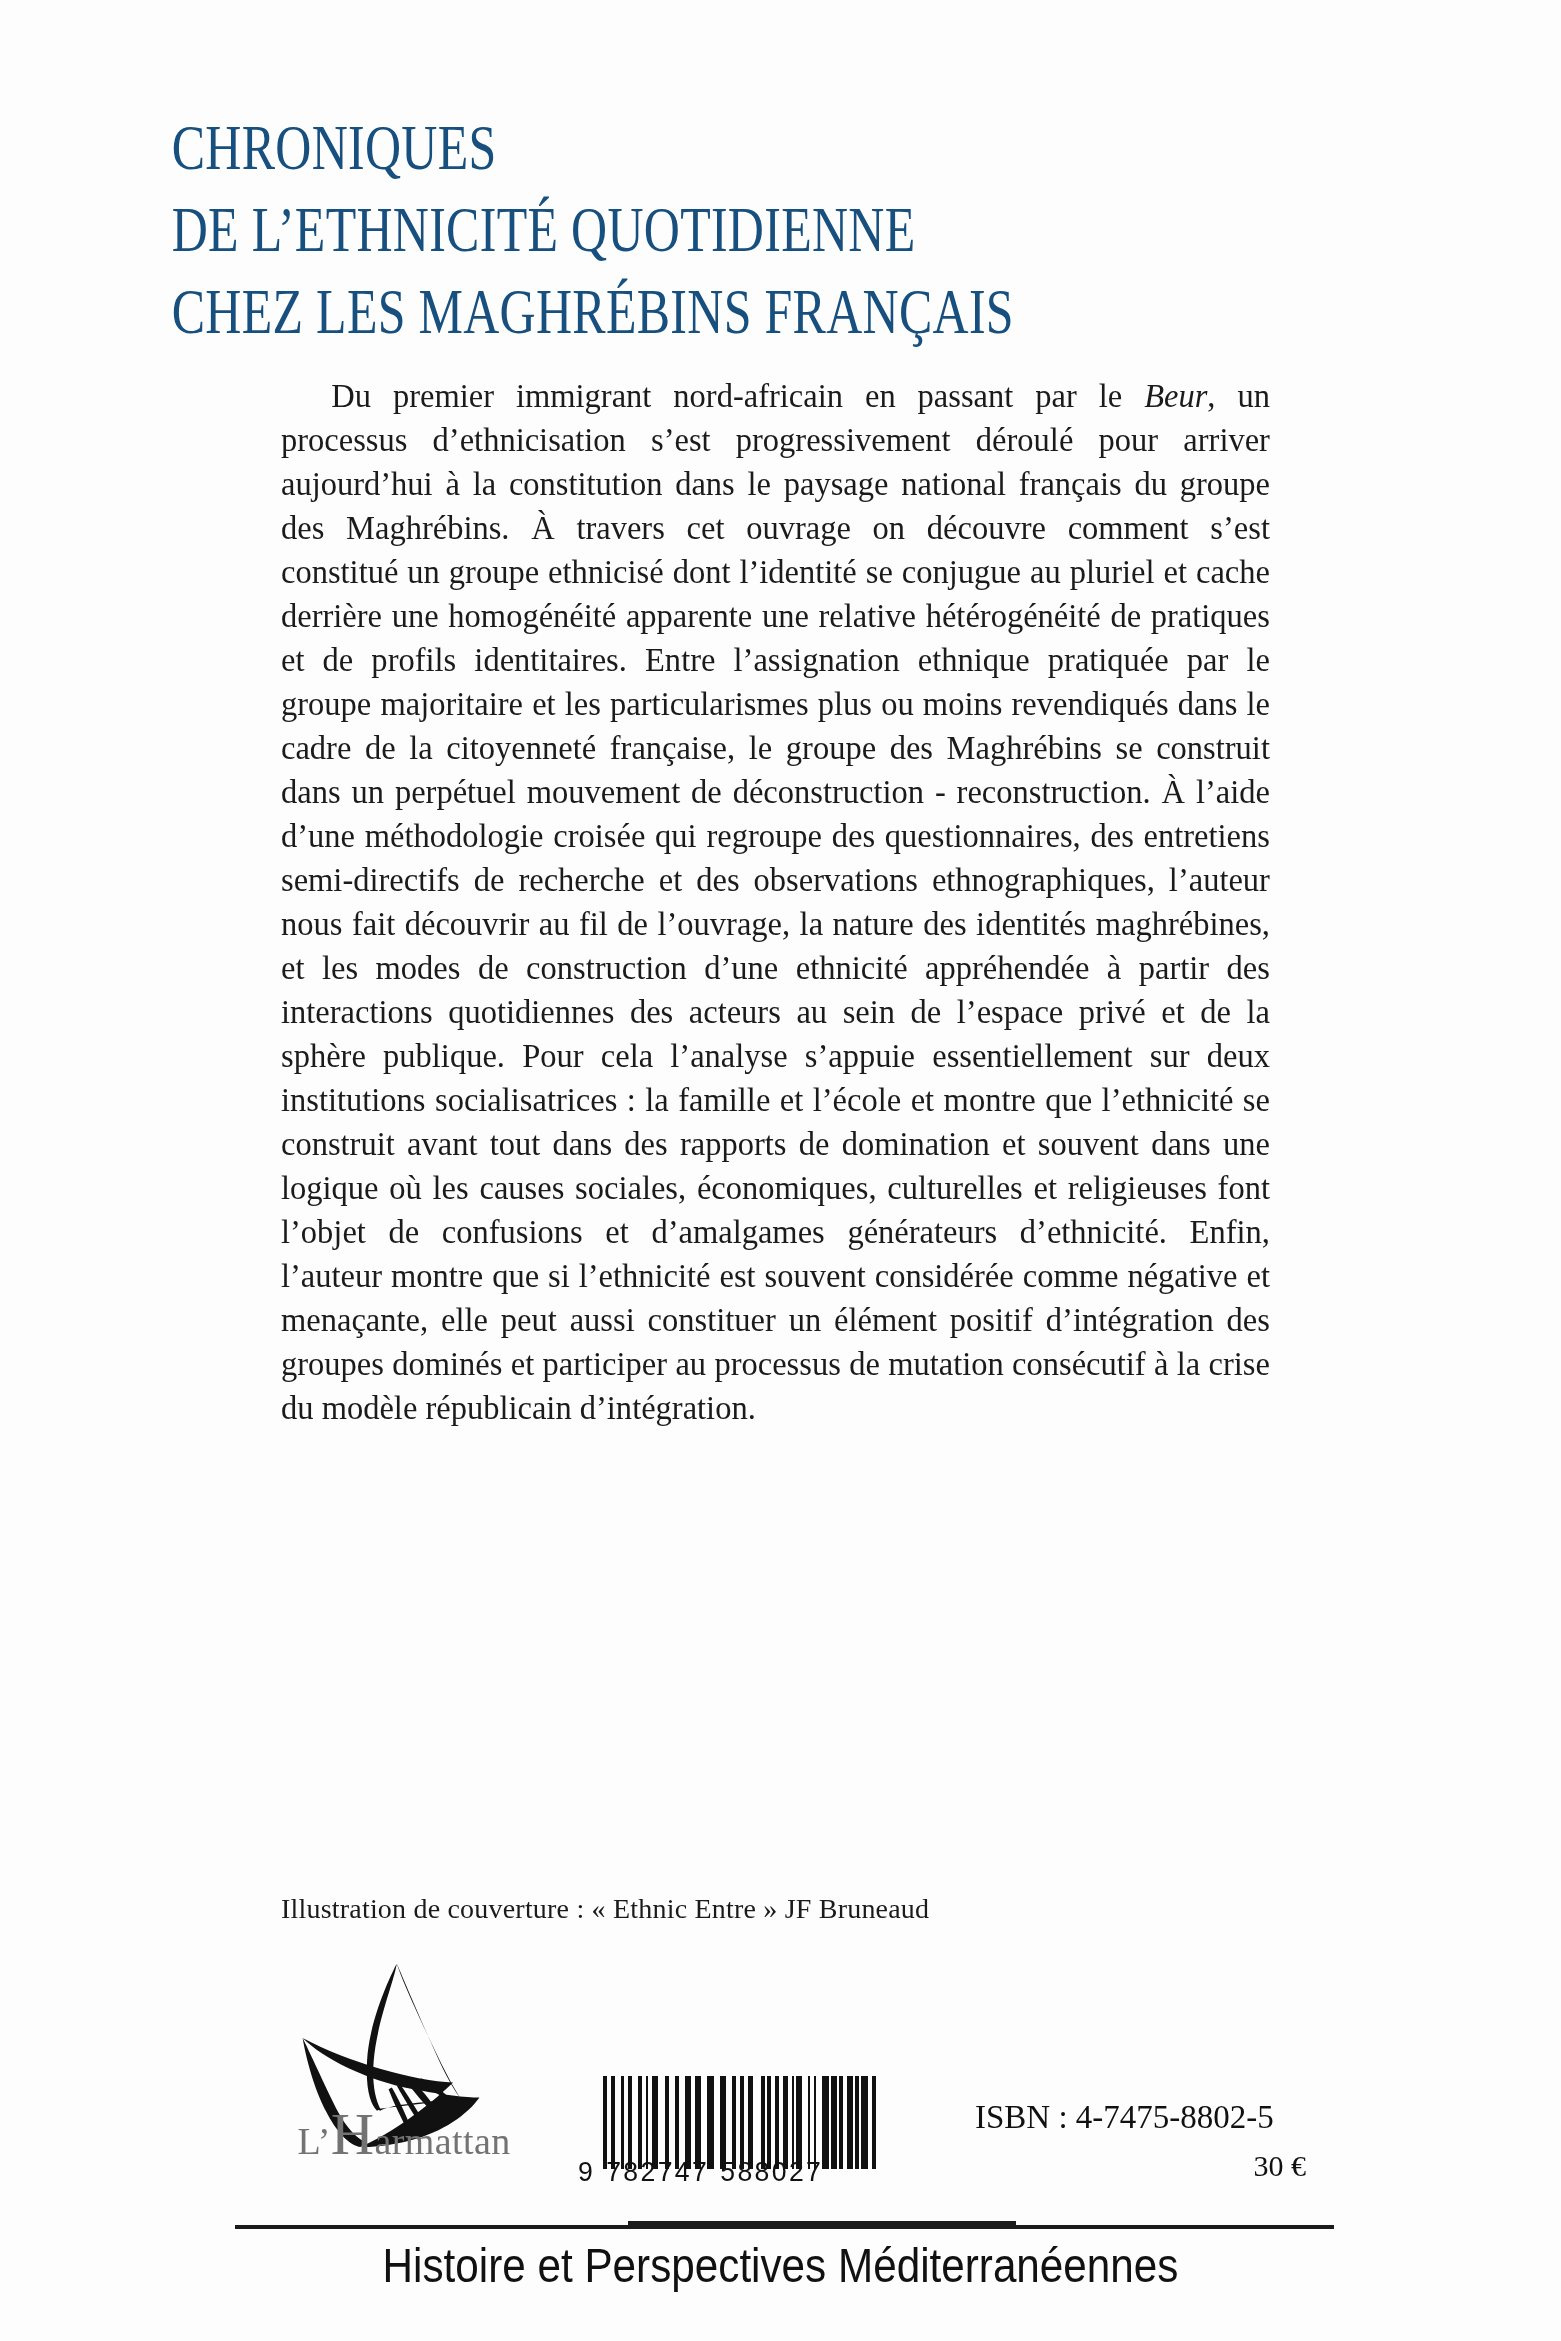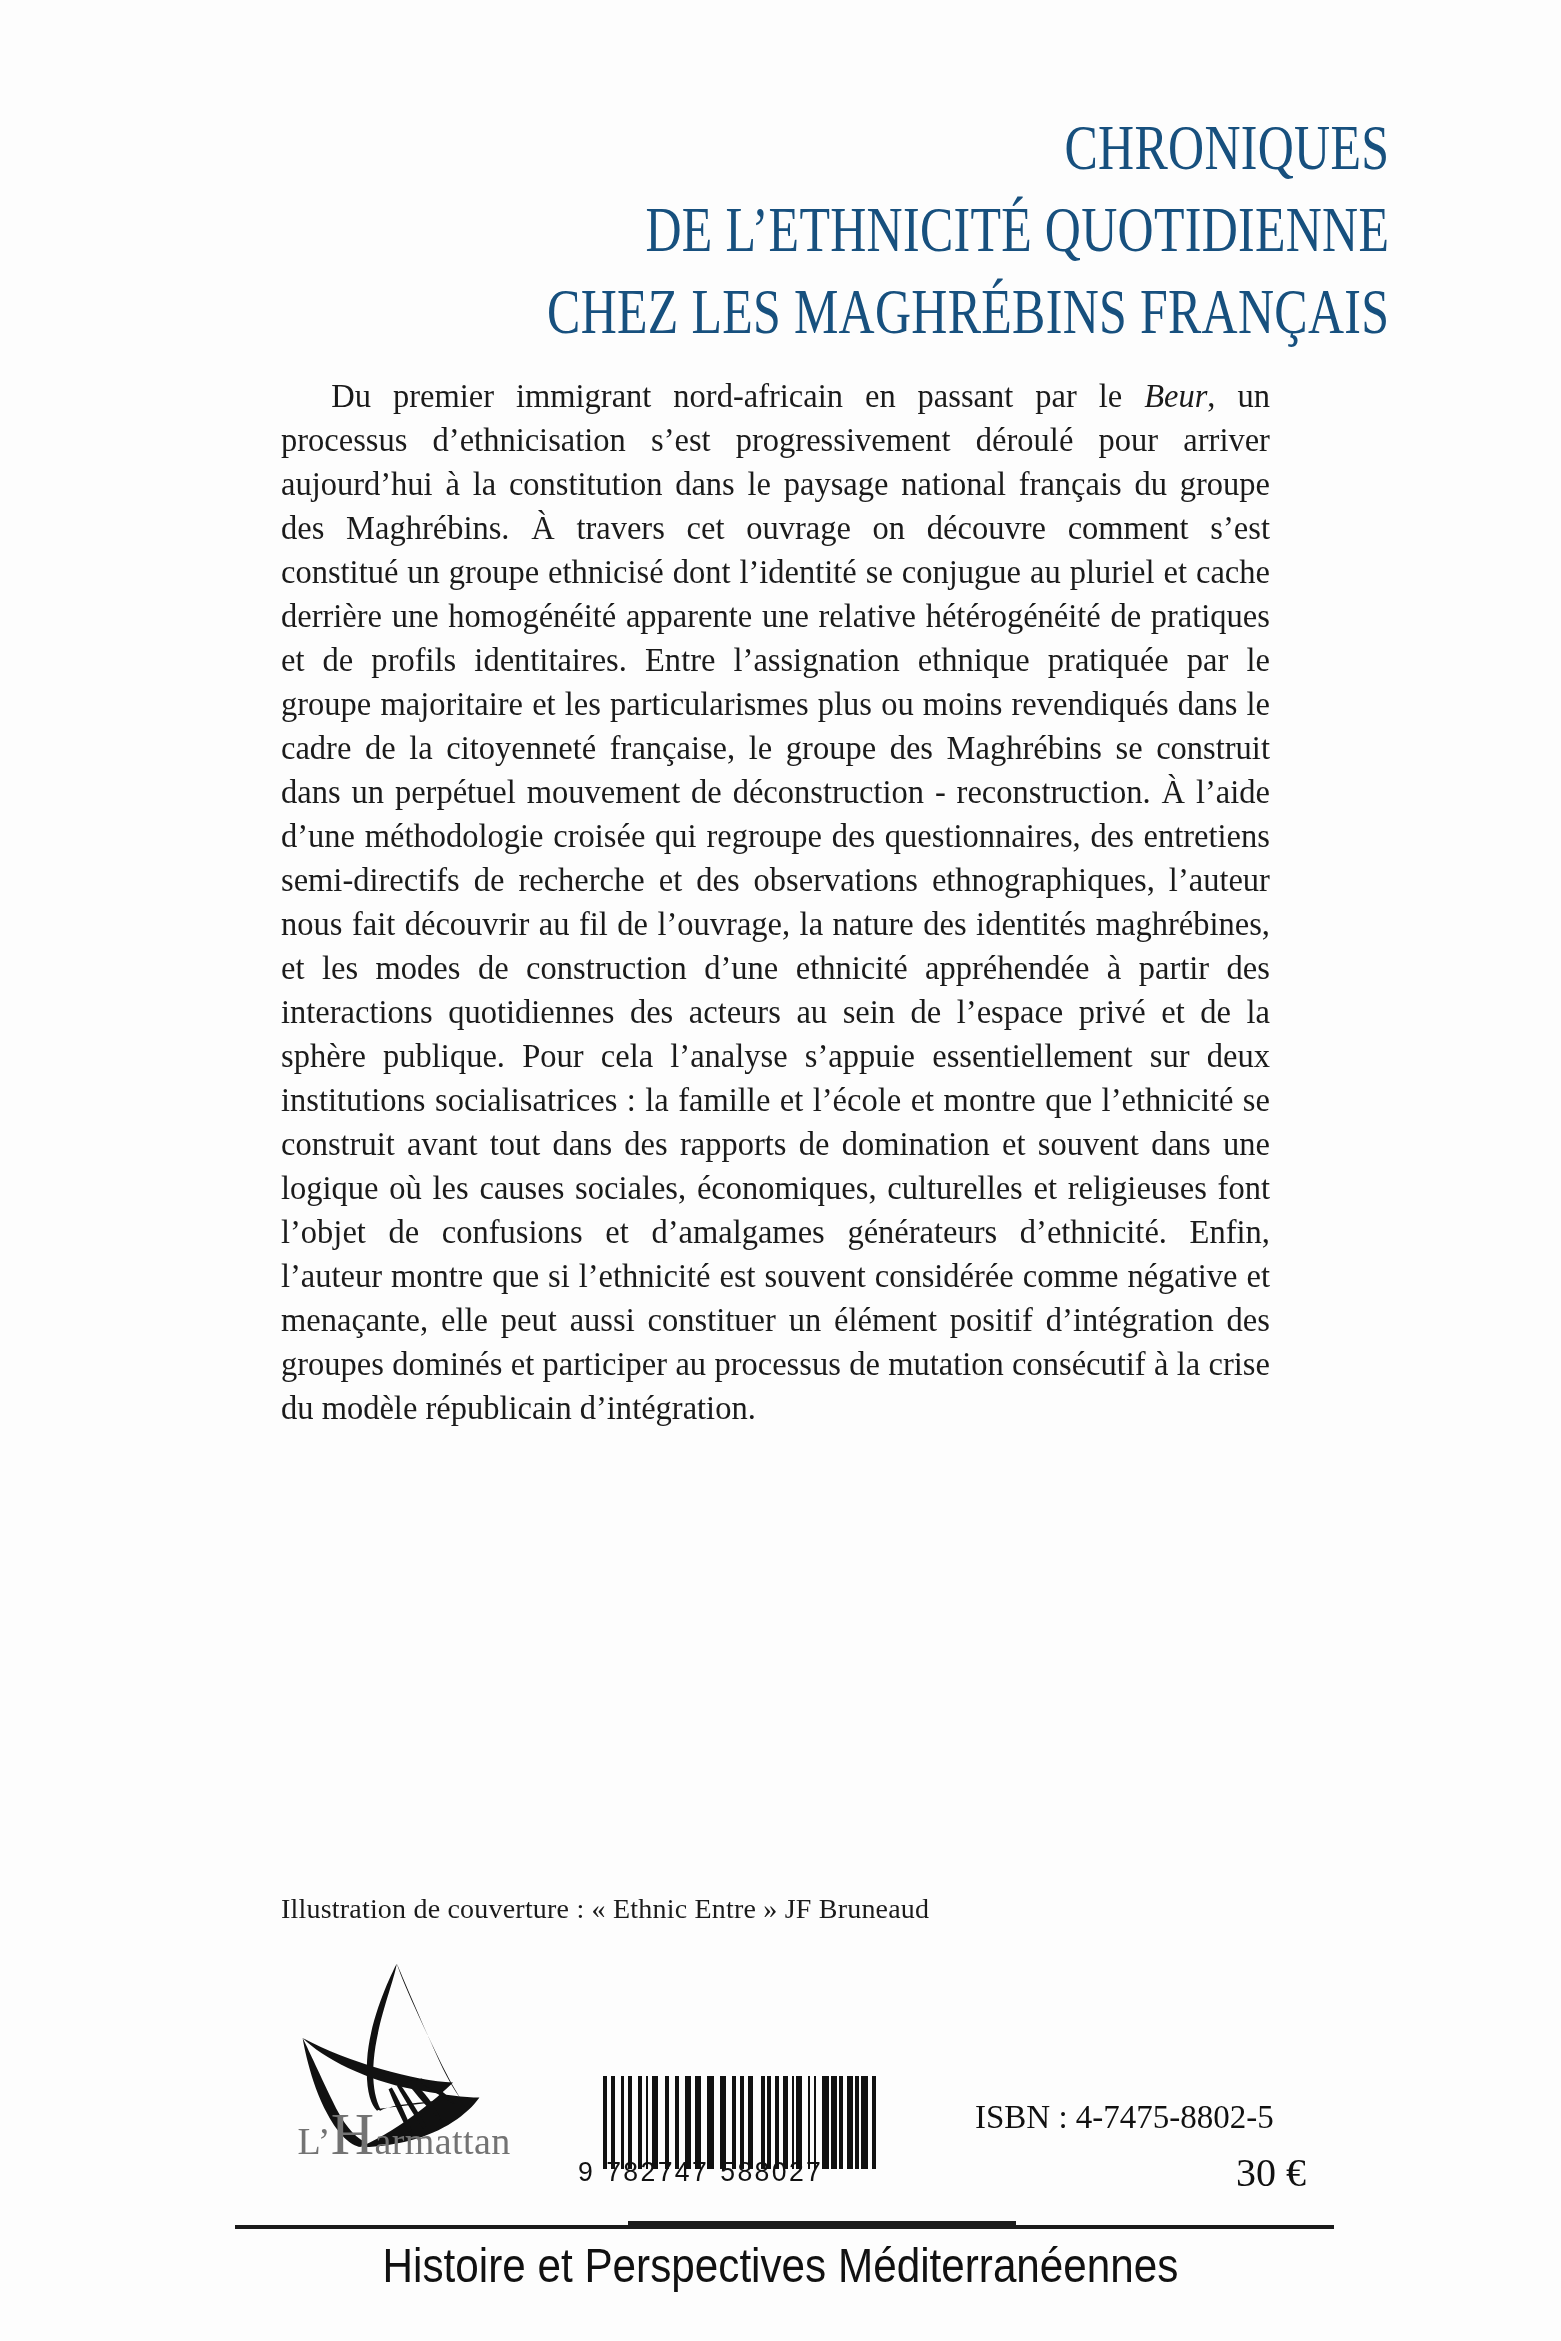--- a/index.html
+++ b/index.html
@@ -21,21 +21,21 @@
     inset: 0;
     background: #fdfdfd;
   }
 
   
   .title-block {
     position: absolute;
     top: 116px;
     left: 0;
     width: 100%;
-    text-align: right;
+    text-align: left;
   }
   .title-line {
     display: block;
     color: #17507e;
     font-family: "Liberation Serif", "DejaVu Serif", serif;
     font-weight: 400;
     letter-spacing: 0.4px;
     line-height: 1.0;
     transform: scaleX(0.78);
     transform-origin: center center;
@@ -154,21 +154,21 @@
     color: #111;
     white-space: nowrap;
   }
   .price {
     position: absolute;
     left: 975px;
     top: 2149px;
     width: 331px;
     text-align: right;
     font-family: "Liberation Serif", "DejaVu Serif", serif;
-    font-size: 40px;
+    font-size: 30px;
     color: #111;
   }
 
   
   .rule {
     position: absolute;
     left: 235px;
     top: 2225px;
     width: 1099px;
     height: 4.1px;

